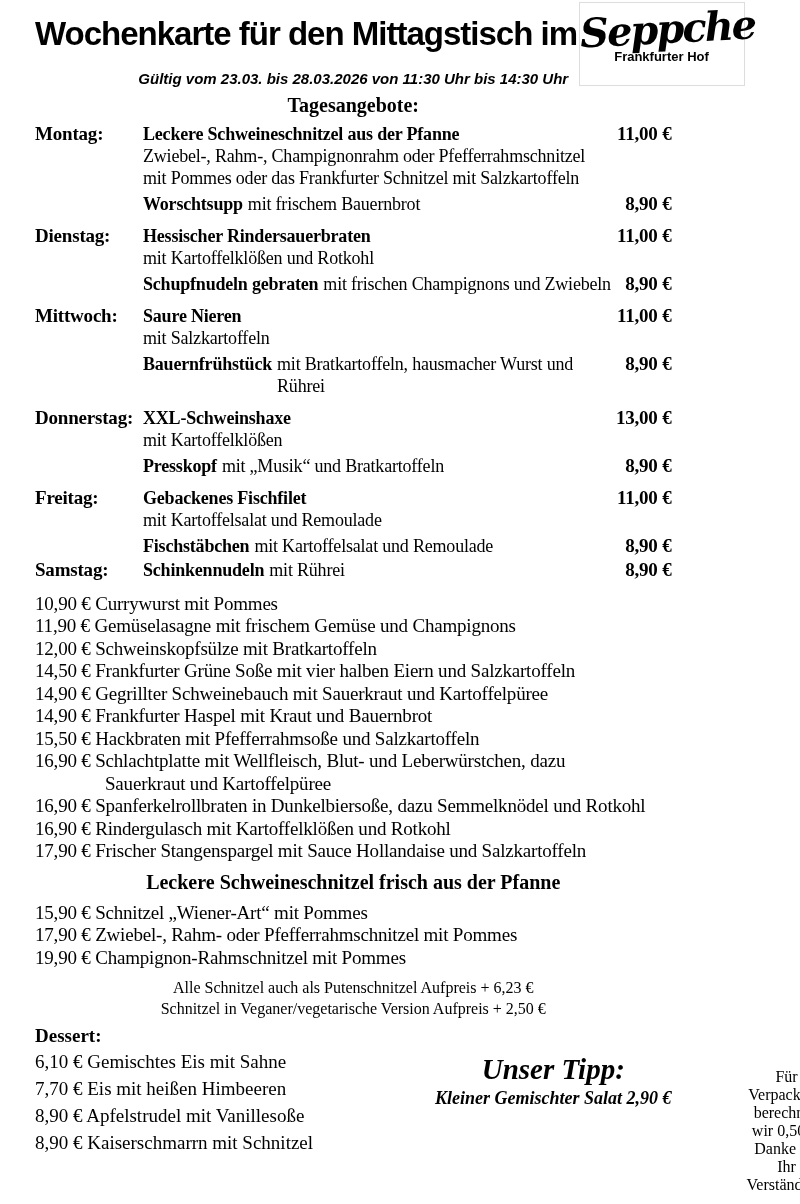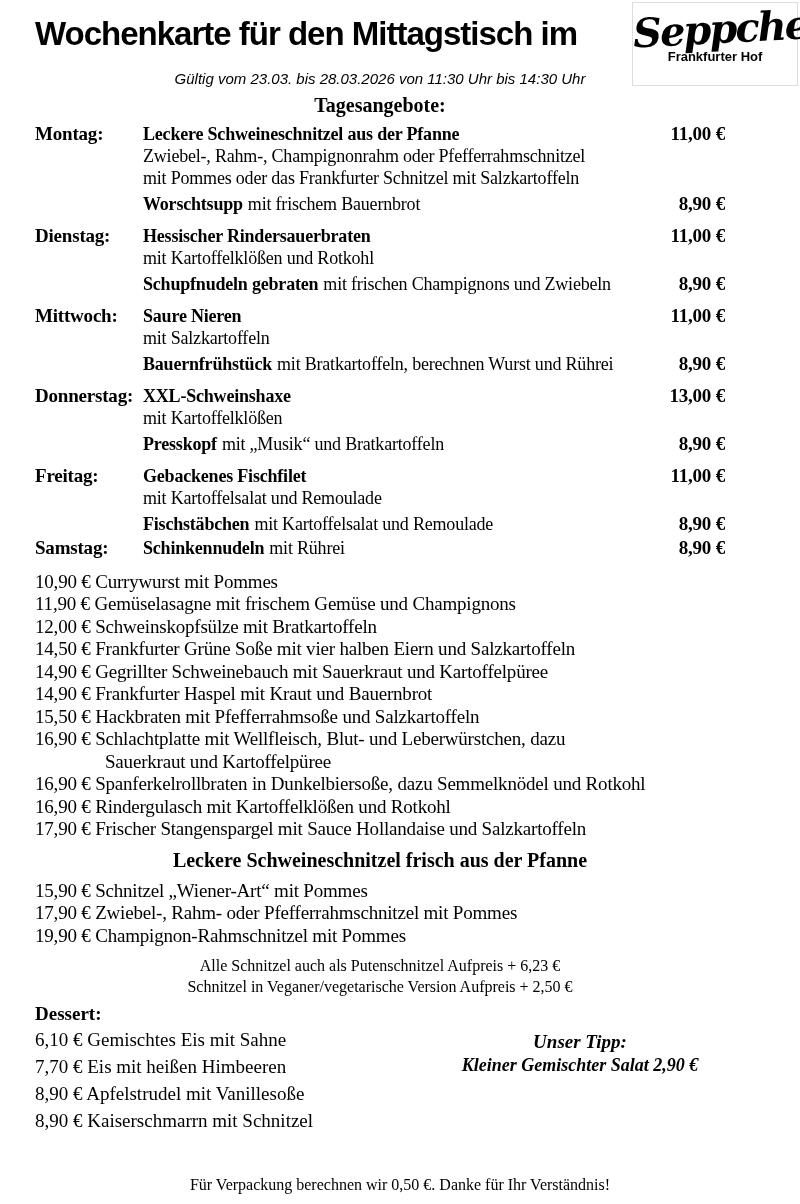--- a/index.html
+++ b/index.html
@@ -1,21 +1,21 @@
 <!DOCTYPE html>
 <html><head>
 <meta charset="utf-8">
 <style>
   * { margin:0; padding:0; box-sizing:border-box; }
   html,body { background:#fff; }
   body {
     width:800px; height:1204px; margin:0 auto; position:relative;
     color:#000; font-family:"Liberation Serif", serif; overflow:hidden;
   }
-  .page { display:flex; flex-direction:column; height:1204px; }
+  .page { display:flex; flex-direction:row; height:1204px; }
   .content { padding:0 75px 0 35px; }
 
   
   .header { position:relative; padding-top:14px; }
   .main-title {
     font-family:"Liberation Sans", sans-serif; font-weight:bold;
     font-size:33px; letter-spacing:-1px; line-height:1.2; white-space:nowrap;
   }
   .logo-box {
     position:absolute; top:2px; right:-73px; width:166px; height:84px;
@@ -25,21 +25,21 @@
     font-family:"DejaVu Serif", serif; font-style:italic; font-weight:bold;
     font-size:40px; line-height:1.1; letter-spacing:-2px;
     transform:rotate(-3deg); display:inline-block;
   }
   .logo-sub {
     font-family:"Liberation Sans", sans-serif; font-weight:bold;
     font-size:13px; margin-top:-2px;
   }
   .validity {
     text-align:center; font-family:"Liberation Sans", sans-serif;
-    font-weight:normal; font-style:italic; font-size:15px; margin-top:16px;
+    font-weight:bold; font-style:italic; font-size:15px; margin-top:16px;
   }
 
   
   .section-heading {
     text-align:center; font-weight:bold; font-size:20px; margin-top:7px; margin-bottom:6px;
   }
   .day { display:grid; grid-template-columns:108px 1fr; margin-bottom:10px;
          font-size:18px; line-height:22px; letter-spacing:-0.2px; }
   .day.tight { margin-bottom:2px; }
   .day-label { font-weight:bold; font-size:19px; }
@@ -58,21 +58,21 @@
   
   .schnitzel-heading { text-align:center; font-weight:bold; font-size:20px; margin:8px 0 8px 0; }
   .notes { text-align:center; font-size:16px; line-height:21px; margin-top:8px; }
 
   
   .bottom { display:flex; margin-top:6px; }
   .dessert-col { width:400px; }
   .dessert-heading { font-weight:bold; font-size:19px; margin-bottom:4px; }
   .dessert-col .row { margin-bottom:5px; font-size:19px; }
   .tip-col { flex:1; text-align:center; padding-top:28px; }
-  .tip-label { font-weight:bold; font-style:italic; font-size:19px; }
+  .tip-label { font-weight:bold; font-style:italic; font-size:29px; }
   .tip-text { font-weight:bold; font-style:italic; font-size:18px; margin-top:2px; white-space:nowrap; }
 
   
   .footer { margin-top:auto; text-align:center; font-size:16px; padding-bottom:10px; width:800px; }
 </style>
 </head>
 <body>
 
 <div class="page">
   <div class="content">
@@ -127,21 +127,21 @@
       <div class="day-label">Mittwoch:</div>
       <div class="day-items">
         <div class="item-line">
           <span class="nm">Saure Nieren</span>
           <span class="ds"></span>
           <span class="pr">11,00 €</span>
         </div>
         <div class="detail">mit Salzkartoffeln</div>
         <div class="item-line second">
           <span class="nm">Bauernfrühstück</span>
-          <span class="ds">mit Bratkartoffeln, berechnen Wurst und Rührei</span>
+          <span class="ds">mit Bratkartoffeln, hausmacher Wurst und Rührei</span>
           <span class="pr">8,90 €</span>
         </div>
       </div>
     </div>
 
     <div class="day">
       <div class="day-label">Donnerstag:</div>
       <div class="day-items">
         <div class="item-line">
           <span class="nm">XXL-Schweinshaxe</span>

